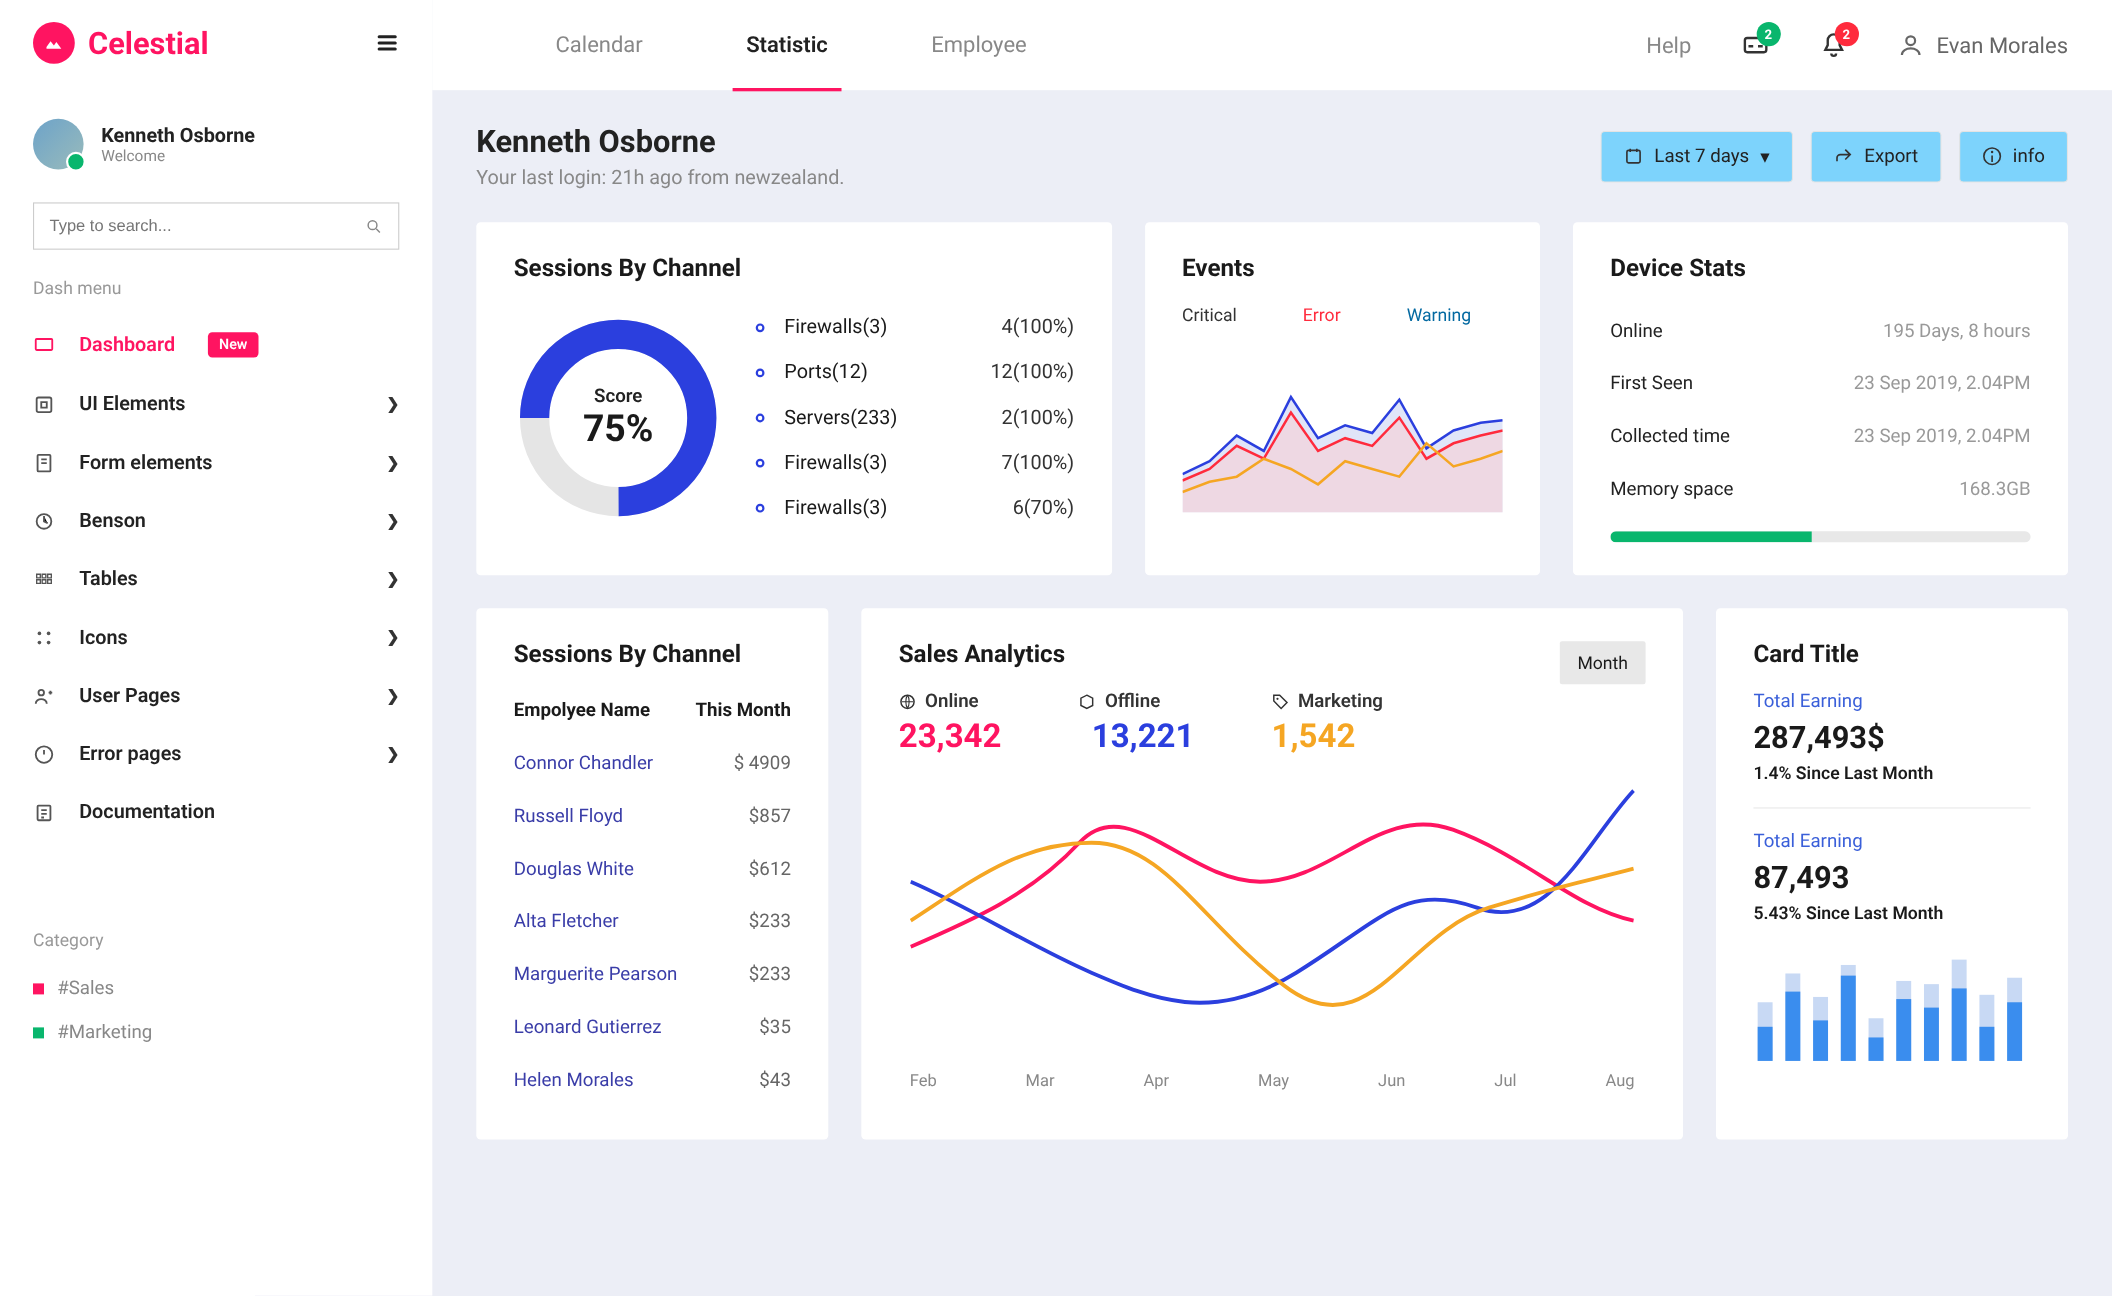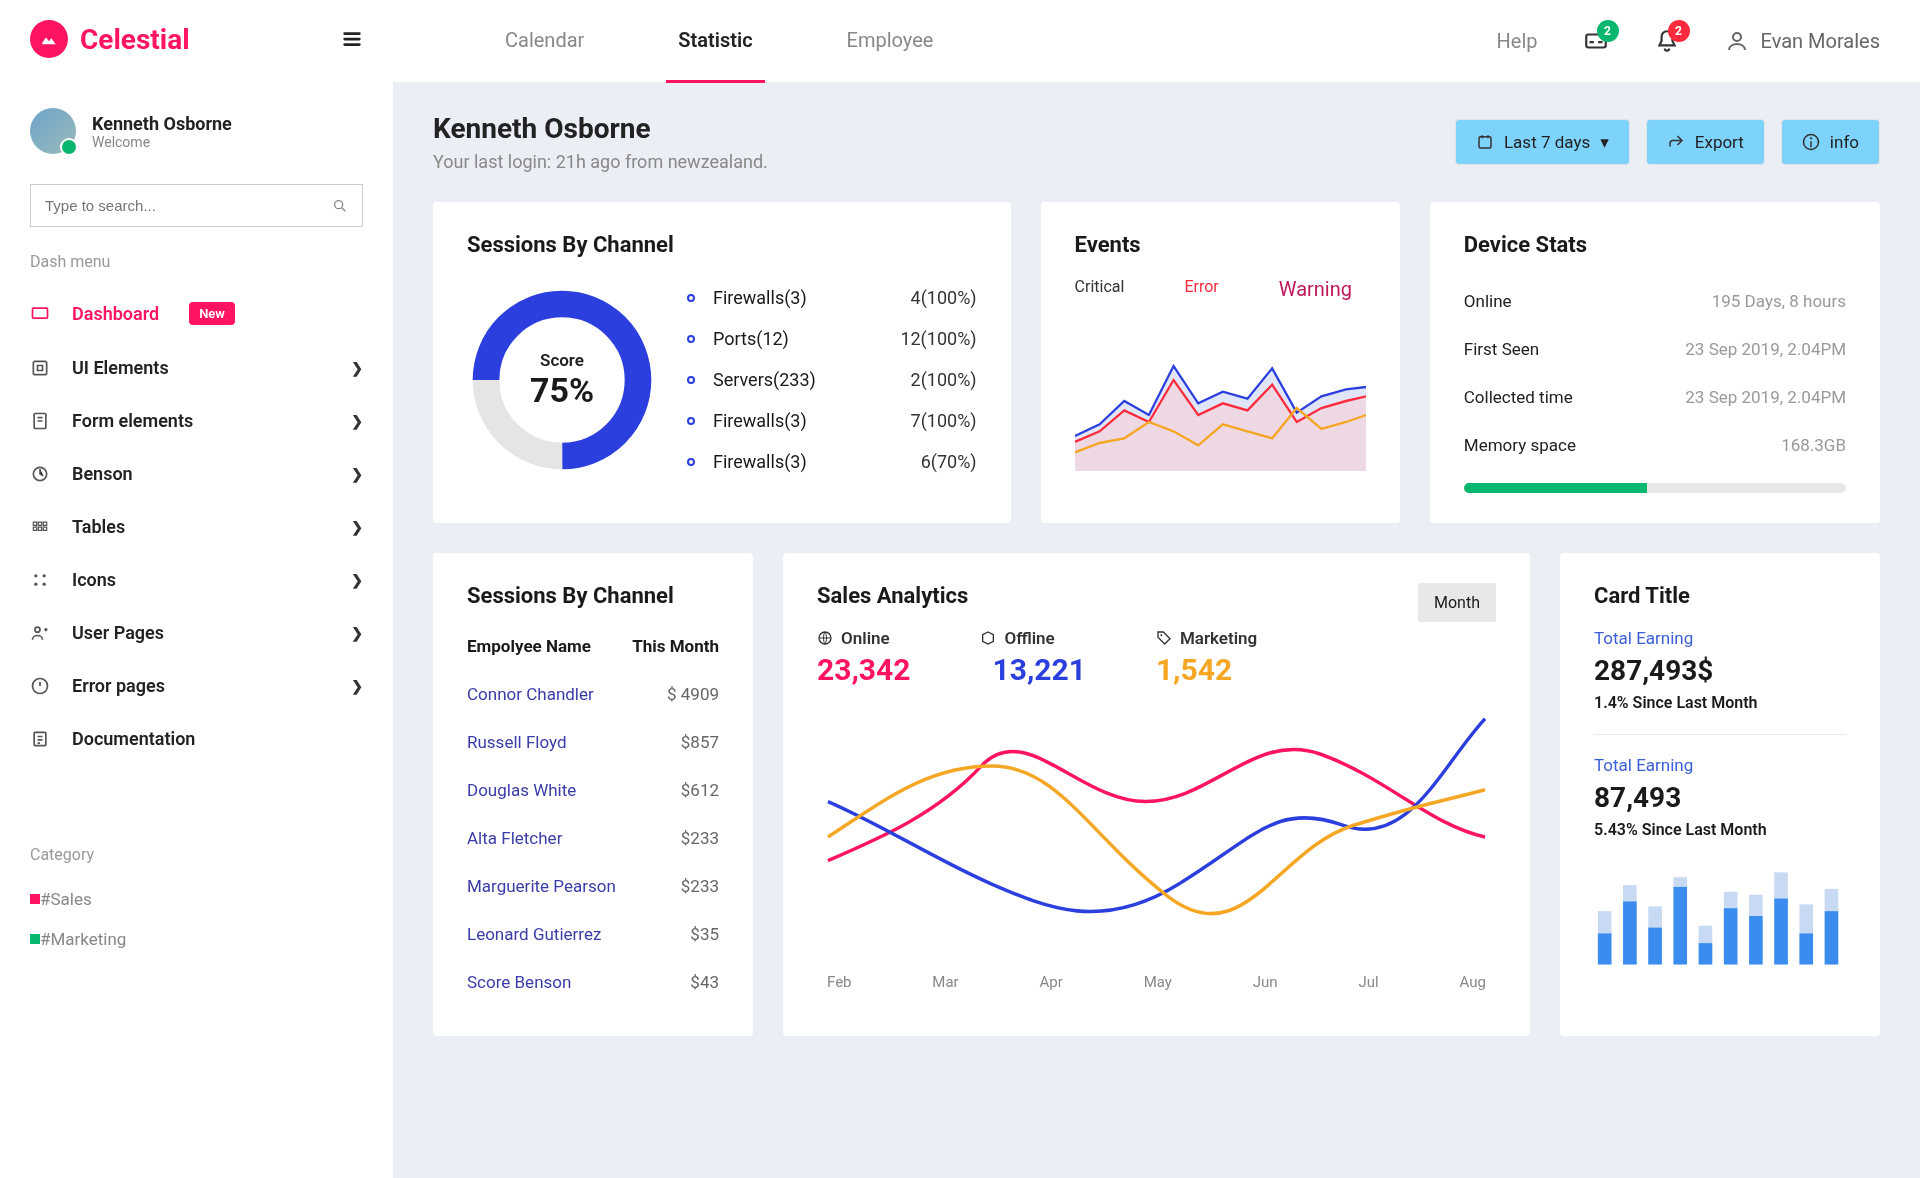--- a/index.html
+++ b/index.html
@@ -30,21 +30,21 @@
 .search-box { border: 1px solid #ccc; padding: 12px 14px; display: flex; align-items: center; margin: 10px 0 25px; }
 .search-box input { border: none; outline: none; flex: 1; font-size: 15px; color: #666; }
 .search-box .sicon { color: #888; }
 .menu-heading { color: #999; font-size: 16px; margin: 20px 0 15px; }
 .menu-item { display: flex; align-items: center; gap: 20px; padding: 16px 0; font-size: 18px; font-weight: 600; color: #222; cursor: pointer; }
 .menu-item.active { color: #ff1461; }
 .menu-item .m-icon { width: 22px; color: #555; }
 .menu-item.active .m-icon { color: #ff1461; }
 .menu-item .chev { margin-left: auto; font-size: 14px; color: #333; }
 .new-pill { background: #ff1461; color: #fff; font-size: 13px; padding: 4px 10px; border-radius: 4px; margin-left: 10px; }
-.cat-item { display: flex; align-items: center; gap: 0; padding: 10px 0; font-size: 17px; color: #888; }
+.cat-item { display: flex; align-items: center; gap: 12px; padding: 10px 0; font-size: 17px; color: #888; }
 .cat-dot { width: 10px; height: 10px; }
 .content { padding: 30px 40px; }
 .page-head { display: flex; align-items: center; margin-bottom: 30px; }
 .page-title { font-size: 28px; font-weight: 700; color: #222; margin-bottom: 6px; }
 .page-sub { font-size: 18px; color: #888; }
 .head-actions { margin-left: auto; display: flex; gap: 16px; }
 .btn { background: #7dd3fc; border: 1px solid #e3e3e3; border-radius: 4px; padding: 12px 20px; font-size: 17px; display: flex; align-items: center; gap: 10px; cursor: pointer; color: #222; }
 .cards-row { display: flex; gap: 30px; margin-bottom: 30px; }
 .card { background: #fff; border-radius: 4px; padding: 30px 34px; }
 .card-title { font-size: 22px; font-weight: 700; margin-bottom: 20px; }
@@ -61,21 +61,21 @@
 .donut-center .lbl { font-size: 17px; font-weight: 600; color: #222; }
 .donut-center .val { font-size: 34px; font-weight: 700; }
 .channel-list { flex: 1; }
 .ch-row { display: flex; align-items: center; padding: 10px 0; font-size: 18px; }
 .ch-dot { width: 8px; height: 8px; border: 2px solid #2b3fde; border-radius: 50%; margin-right: 18px; }
 .ch-name { flex: 1; }
 .ch-val { color: #333; }
 .ev-legend { display: flex; gap: 60px; margin-bottom: 30px; }
 .ev-critical { color: #333; font-size: 16px; }
 .ev-error { color: #ff2b3d; font-size: 16px; }
-.ev-warning { color: #be185d; font-size: 20px; }
+.ev-warning { color: #0369a1; font-size: 16px; }
 .stat-row { display: flex; justify-content: space-between; padding: 14px 0; font-size: 17px; }
 .stat-row .k { color: #222; }
 .stat-row .v { color: #999; }
 .progress { height: 10px; background: #e8e8e8; border-radius: 5px; overflow: hidden; margin-top: 14px; }
 .progress-fill { height: 100%; background: #09b66d; }
 .emp-head { display: flex; font-weight: 700; font-size: 17px; padding: 8px 0 14px; }
 .emp-head .n { flex: 1; }
 .emp-row { display: flex; padding: 14px 0; font-size: 17px; }
 .emp-row .n { flex: 1; color: #3a3da8; cursor: pointer; }
 .emp-row .amt { color: #666; }
@@ -418,21 +418,21 @@
               </div>
               <div class="emp-row">
                 <span class="n">Marguerite Pearson</span>
                 <span class="amt">$233</span>
               </div>
               <div class="emp-row">
                 <span class="n">Leonard Gutierrez</span>
                 <span class="amt">$35</span>
               </div>
               <div class="emp-row">
-                <span class="n">Score Benson</span>
+                <span class="n">Helen Morales</span>
                 <span class="amt">$43</span>
               </div>
             </div>
         </div>
 
         <div class="card c5">
           <div style="display:flex;align-items:flex-start">
             <div style="flex:1">
               <div class="card-title">Sales Analytics</div>
               <div class="sa-stats">

